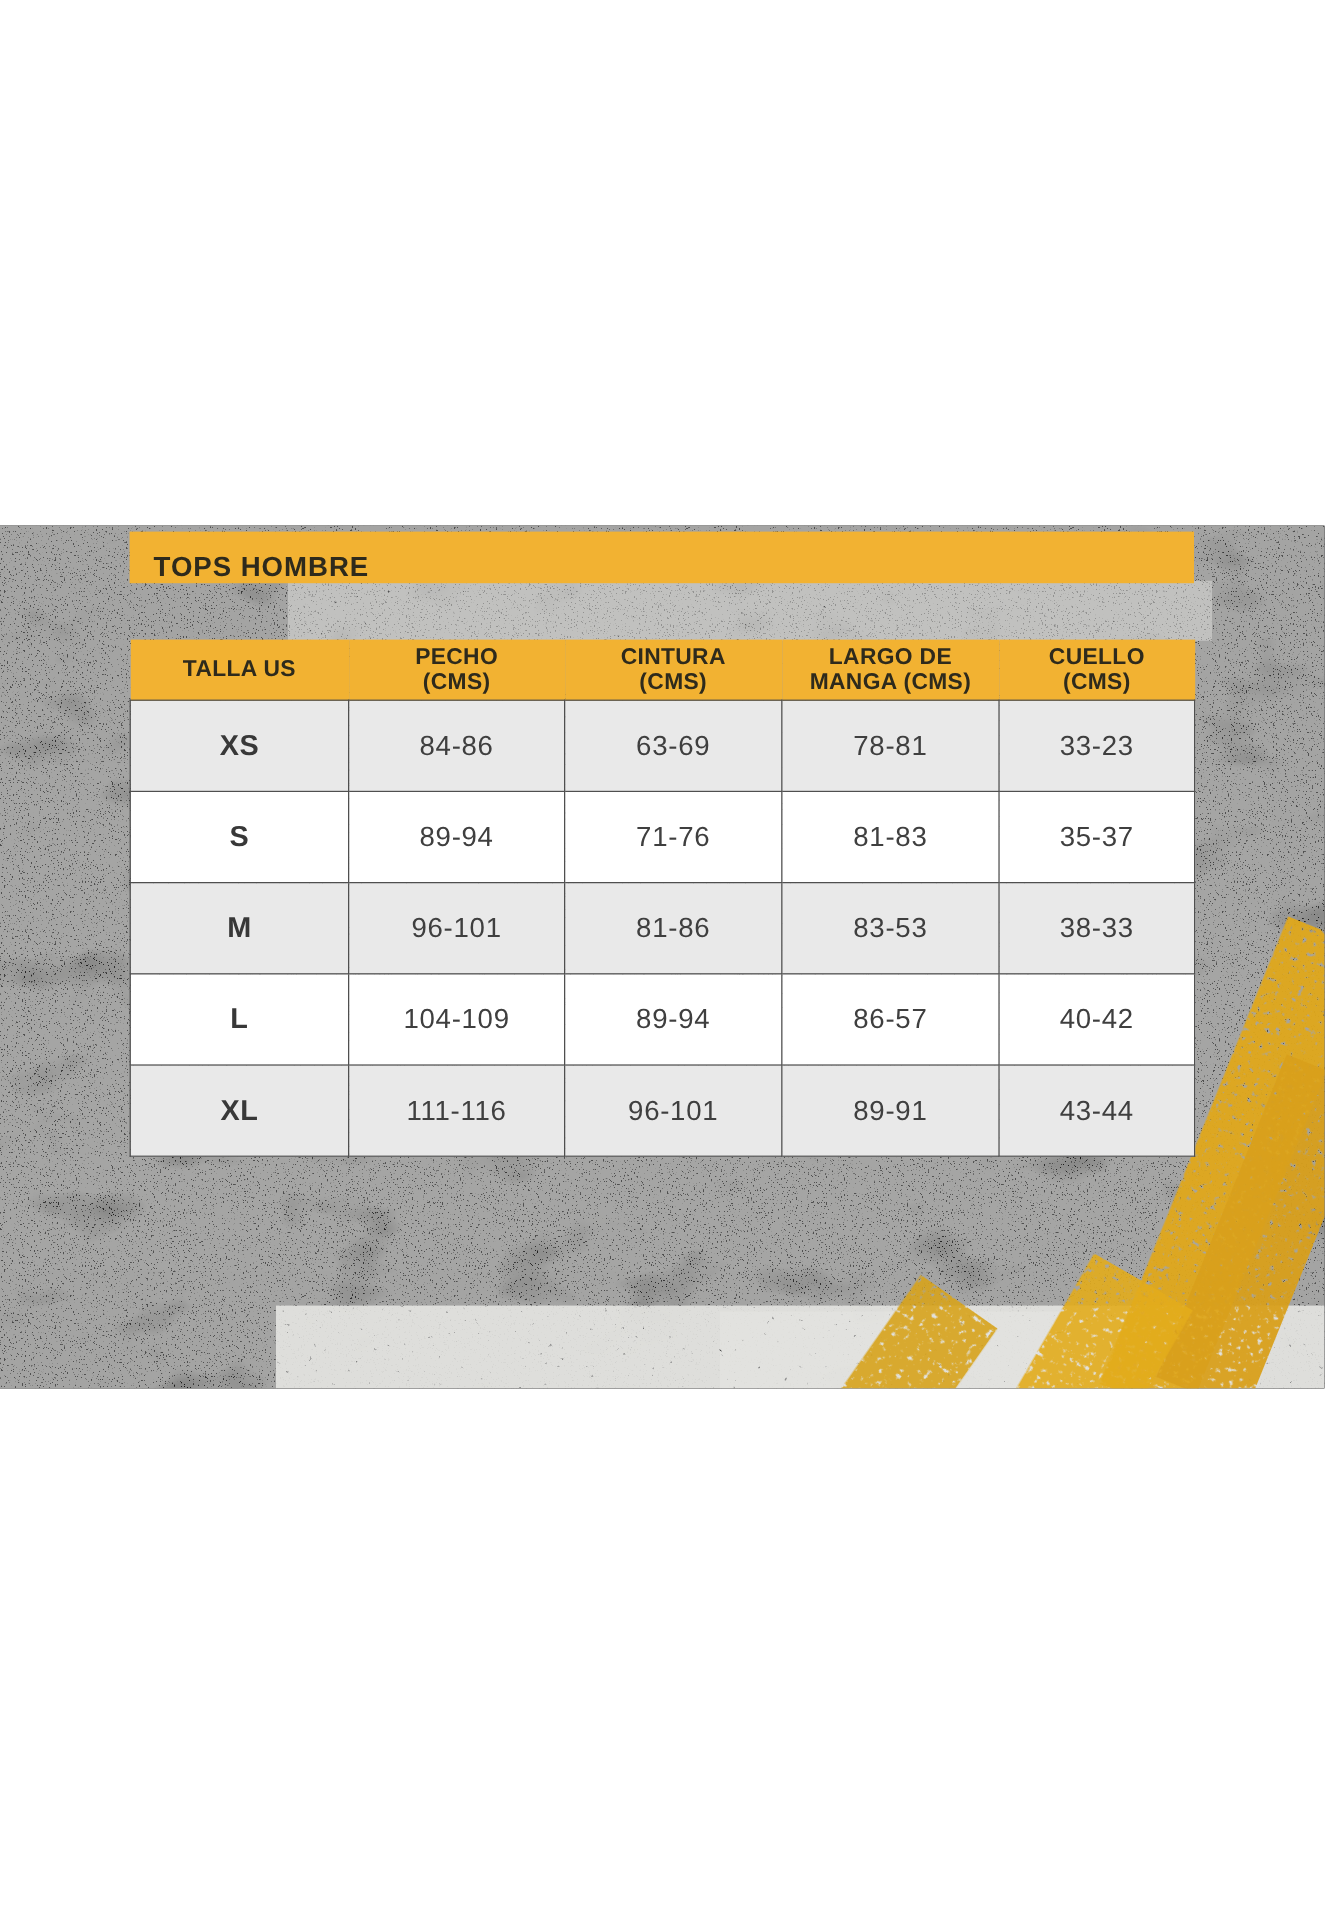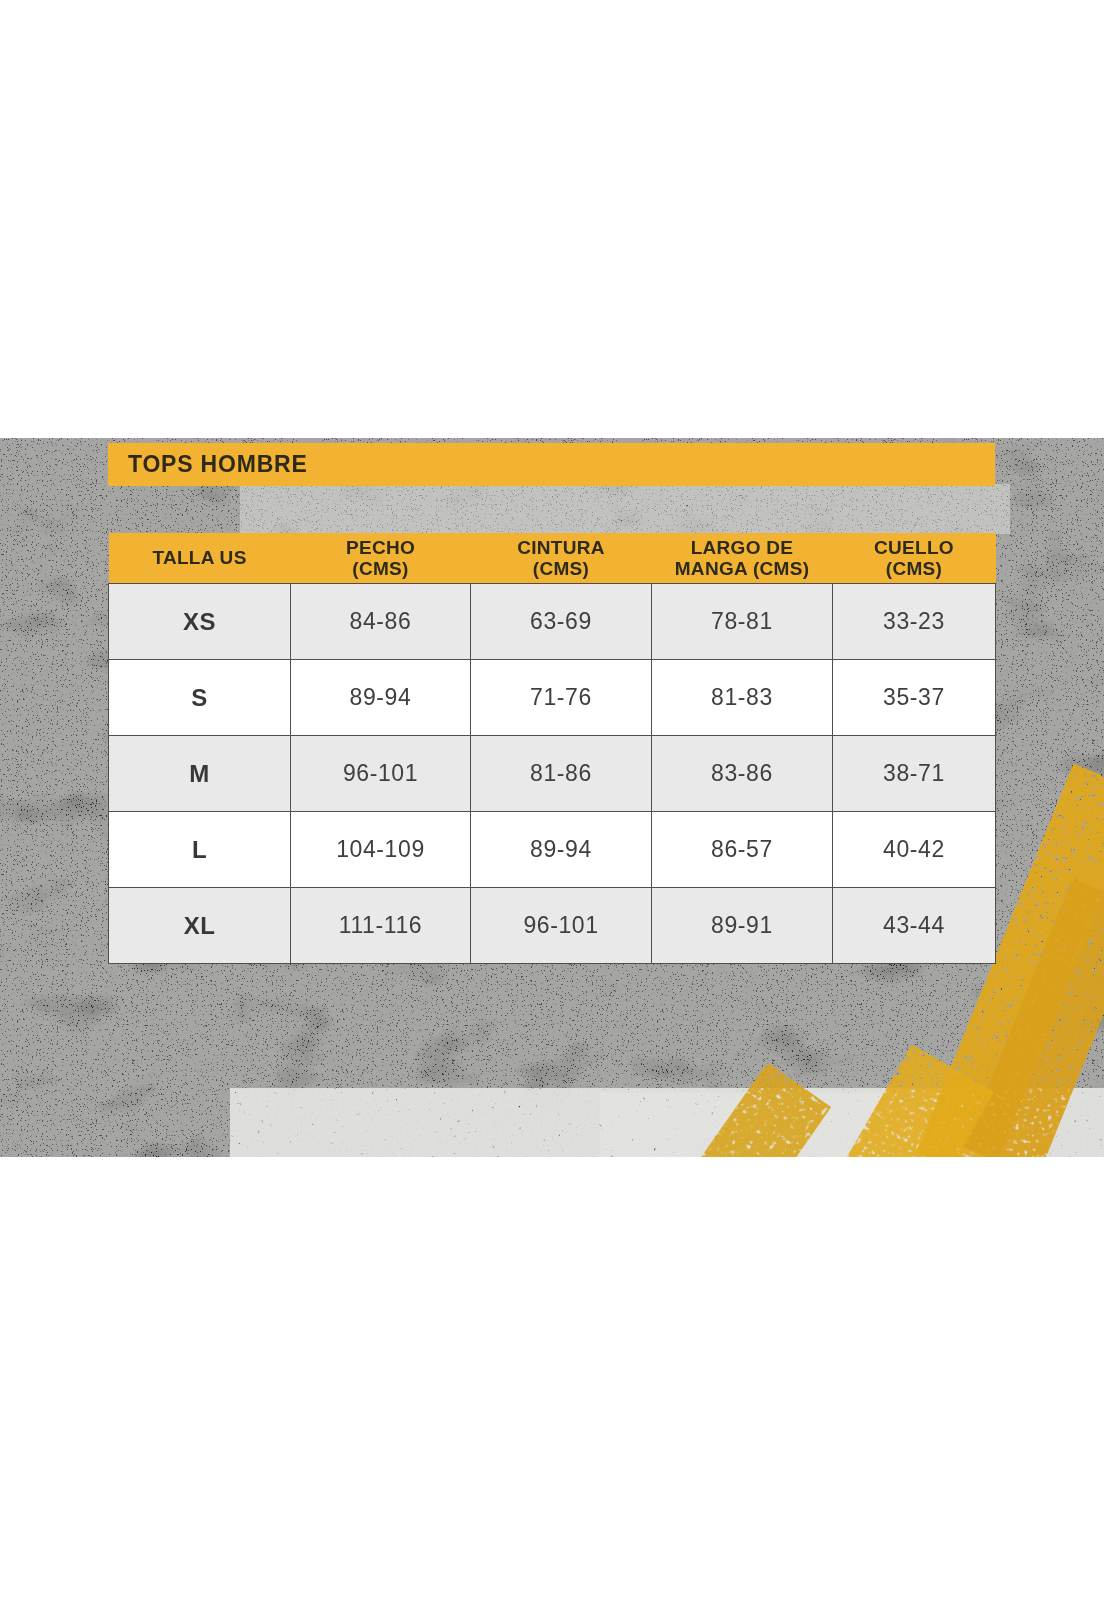--- a/index.html
+++ b/index.html
@@ -28,21 +28,21 @@
     display: block;
   }
   .banner {
     position: absolute;
     left: 108px;
     top: 5px;
     width: 887px;
     height: 43px;
     background: var(--accent-yellow, #F2B232);
     display: flex;
-    align-items: center;
+    align-items: flex-end;
     box-sizing: border-box;
     padding-left: 20px;
   }
   .banner .banner-title {
     font-size: 23px;
     font-weight: bold;
     letter-spacing: 0.8px;
     color: var(--ink-dark, #2E2A1C);
   }
   table.size-chart {
@@ -158,22 +158,22 @@
             <td class="size">S</td>
             <td>89-94</td>
             <td>71-76</td>
             <td>81-83</td>
             <td>35-37</td>
           </tr>
           <tr class="alt">
             <td class="size">M</td>
             <td>96-101</td>
             <td>81-86</td>
-            <td>83-86</td>
-            <td>38-71</td>
+            <td>83-53</td>
+            <td>38-33</td>
           </tr>
           <tr>
             <td class="size">L</td>
             <td>104-109</td>
             <td>89-94</td>
             <td>86-57</td>
             <td>40-42</td>
           </tr>
           <tr class="alt">
             <td class="size">XL</td>

